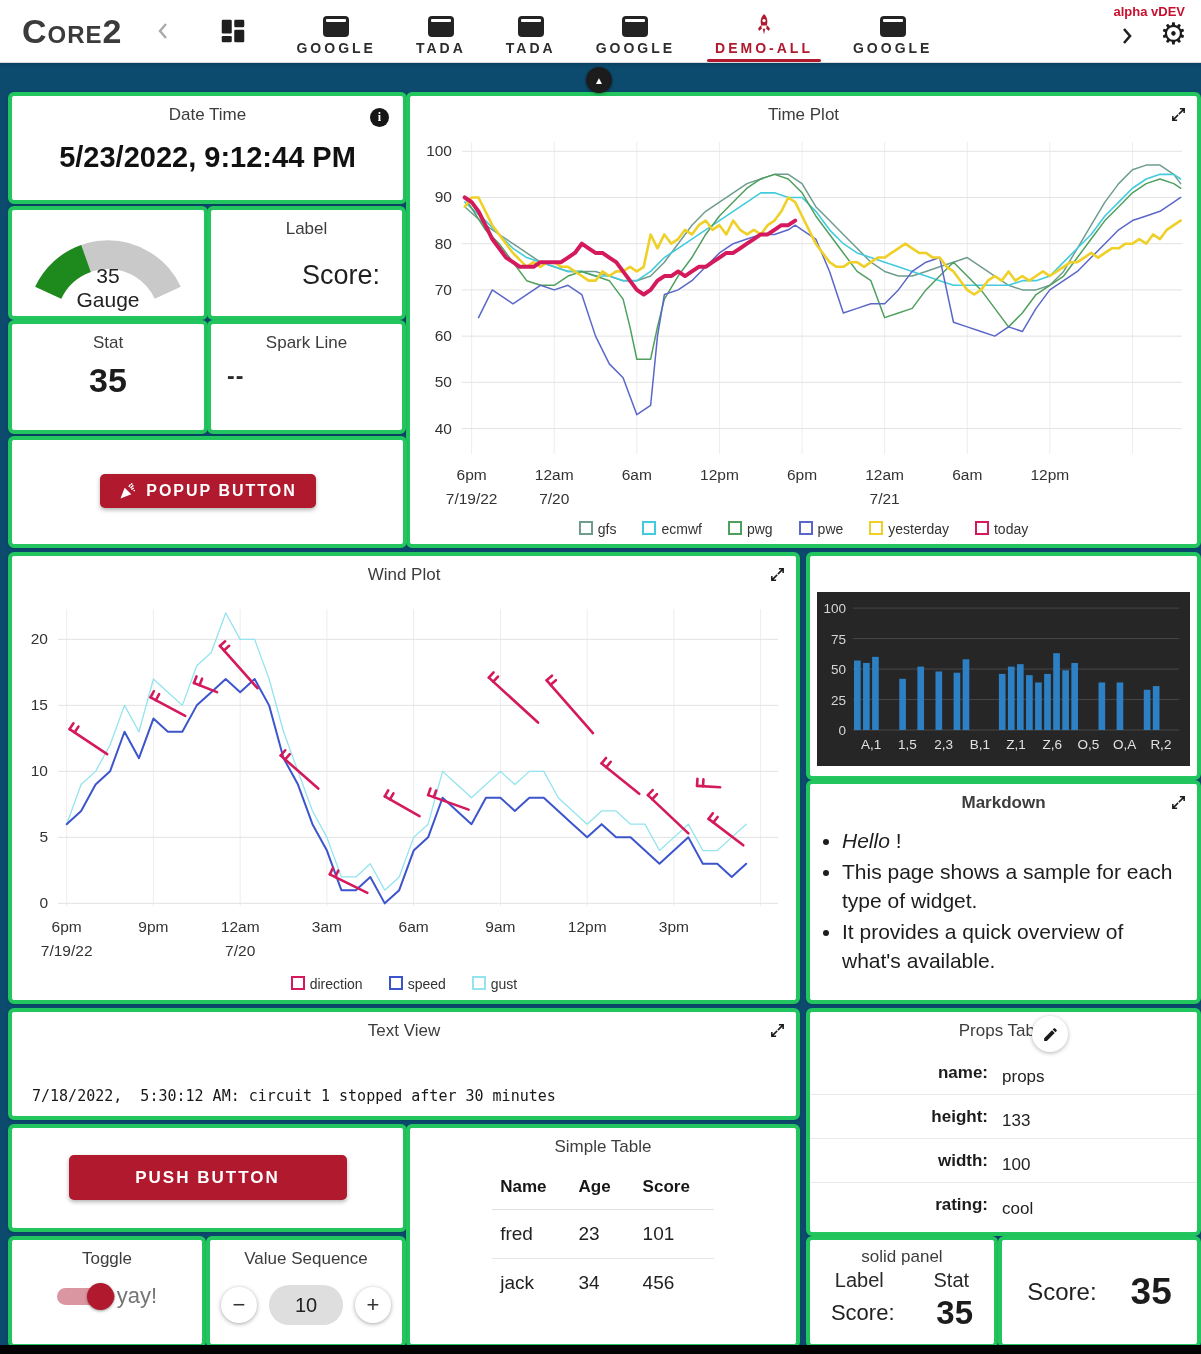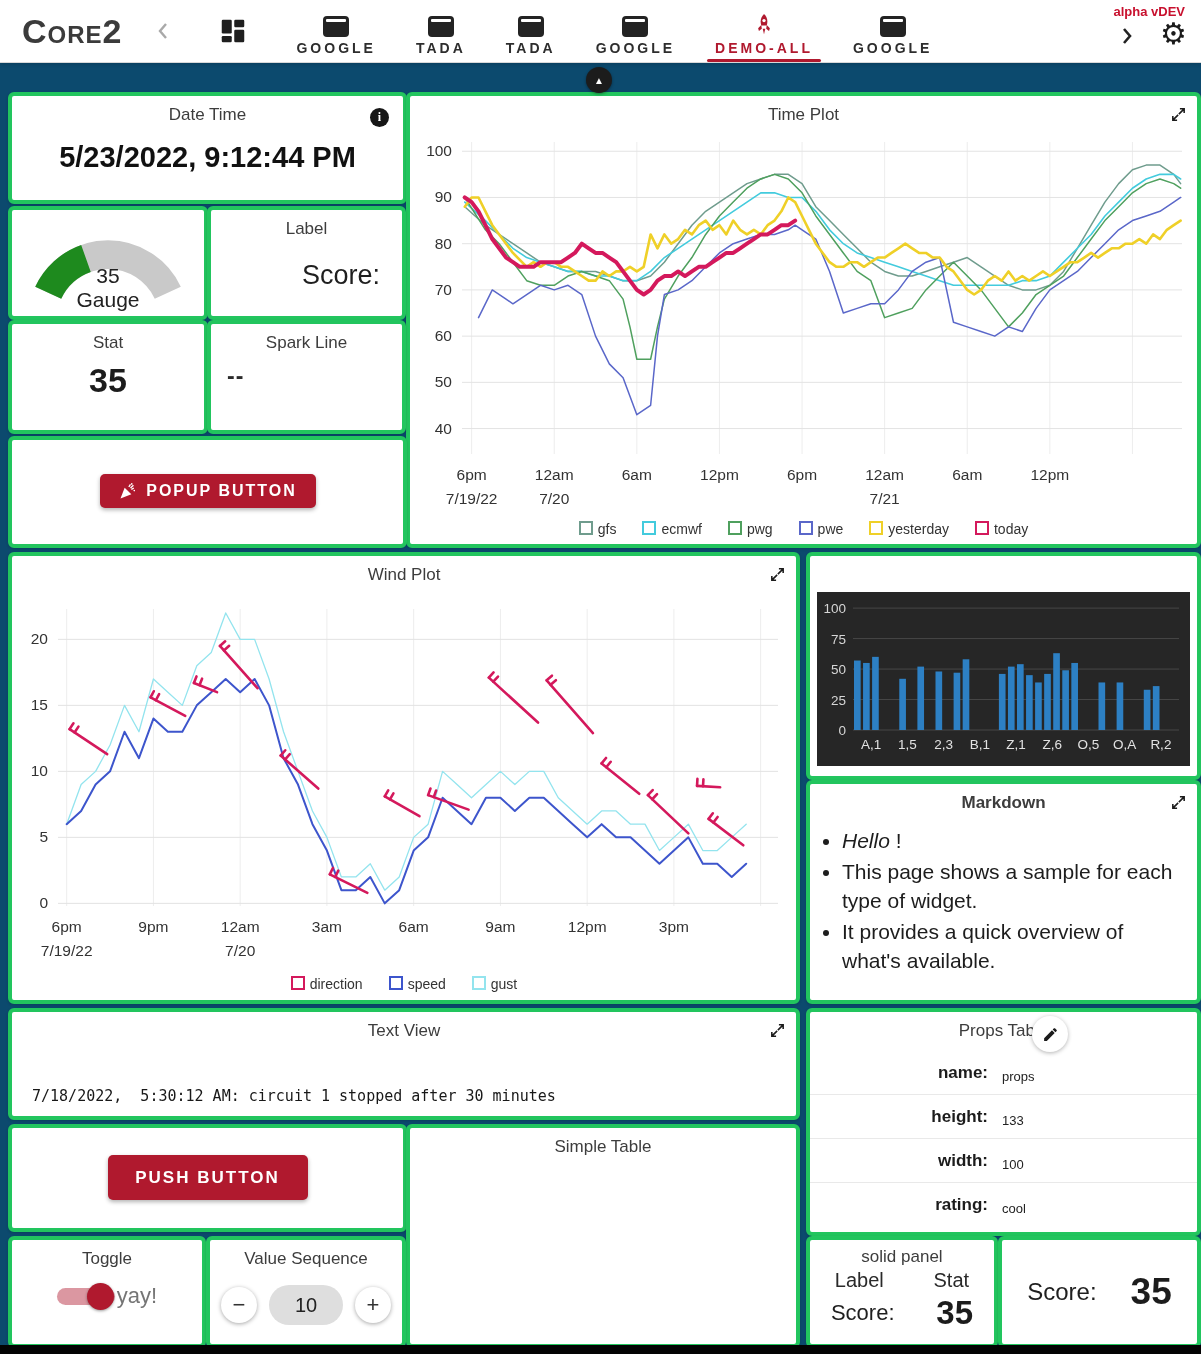--- a/index.html
+++ b/index.html
@@ -42,21 +42,21 @@
   #gauge-text .gl{font-size:21px;color:#222;}
 
   
   #w-label .score-text{position:absolute;right:22px;top:50px;font-size:27px;color:#1f1f1f;}
   #w-stat .bignum{text-align:center;margin-top:8px;}
   #w-spark .spark-val{font-size:23px;font-weight:700;color:#2c2c2c;margin:10px 0 0 16px;letter-spacing:1px;}
 
   
   .red-btn{display:flex;align-items:center;justify-content:center;gap:8px;background:#b0192e;color:#fff;font-weight:700;letter-spacing:2px;border:none;border-radius:5px;cursor:pointer;box-shadow:0 2px 4px rgba(0,0,0,.3);font-family:inherit;}
   #popup-btn{width:216px;height:34px;font-size:16px;margin:34px auto 0;}
-  #push-btn{width:200px;height:45px;font-size:17px;margin:27px auto 0;}
+  #push-btn{width:278px;height:45px;font-size:17px;margin:27px auto 0;}
 
   
   #toggle-row{display:flex;align-items:center;justify-content:center;gap:2px;margin-top:14px;}
   #toggle-track{width:58px;height:17px;border-radius:9px;background:rgba(176,25,46,.45);position:relative;cursor:pointer;}
   #toggle-knob{position:absolute;left:30px;top:-5px;width:27px;height:27px;border-radius:50%;background:#b0192e;box-shadow:0 1px 3px rgba(0,0,0,.4);}
   #toggle-label{font-size:22px;color:#757575;}
 
   
   #vs-row{display:flex;align-items:center;justify-content:center;gap:12px;margin-top:16px;}
   .vs-btn{width:36px;height:36px;border-radius:50%;background:#fff;box-shadow:0 1px 4px rgba(0,0,0,.35);display:flex;align-items:center;justify-content:center;font-size:22px;color:#333;cursor:pointer;}
@@ -67,21 +67,21 @@
   #w-markdown ul{margin:14px 10px 0 6px;padding-left:26px;}
   #w-markdown li{font-size:21px;line-height:1.38;color:#1d1d1d;margin-bottom:2px;}
 
   
   #tv-lines{font-family:"DejaVu Sans Mono","Liberation Mono",monospace;font-size:15px;line-height:19.5px;color:#181818;white-space:pre;margin:7px 0 0 20px;}
 
   
   .prop-row{display:flex;height:43px;align-items:center;border-bottom:1px solid #e9e9e9;}
   .prop-row:last-child{border-bottom:none;}
   .prop-key{width:46%;text-align:right;font-weight:700;font-size:17px;color:#1c1c1c;}
-  .prop-val{margin-left:14px;font-size:13px;color:#222;margin-top:8px;}
+  .prop-val{margin-left:14px;font-size:17px;color:#222;margin-top:8px;}
   #props-rows{margin-top:10px;}
   #pencil-fab{position:absolute;left:222px;top:4px;width:36px;height:36px;border-radius:50%;background:#fff;box-shadow:0 1px 4px rgba(0,0,0,.3);display:flex;align-items:center;justify-content:center;cursor:pointer;}
 
   
   #simple-table{margin:14px auto 0;border-collapse:collapse;}
   #simple-table th{font-size:17px;font-weight:700;color:#161616;padding:6px 24px 12px 8px;text-align:left;border-bottom:1px solid #e0e0e0;}
   #simple-table td{font-size:19px;color:#222;padding:13px 24px 13px 8px;text-align:left;border-bottom:1px solid #e6e6e6;}
   #simple-table tr:last-child td{border-bottom:none;}
 
   
@@ -478,20 +478,41 @@
   </div>
 
   <div class="card" id="w-push" style="left:8px;top:1124px;width:391px;height:100px;">
     <button id="push-btn" class="red-btn">
       <span>PUSH BUTTON</span>
     </button>
   </div>
 
   <div class="card" id="w-simpletable" style="left:406px;top:1124px;width:386px;height:216px;">
     <div class="card-title">Simple Table</div>
+    <table id="simple-table">
+      <thead>
+        <tr>
+          <th>Name</th>
+          <th>Age</th>
+          <th>Score</th>
+        </tr>
+      </thead>
+      <tbody>
+        <tr>
+          <td>fred</td>
+          <td>23</td>
+          <td>101</td>
+        </tr>
+        <tr>
+          <td>jack</td>
+          <td>34</td>
+          <td>456</td>
+        </tr>
+      </tbody>
+    </table>
   </div>
 
   <div class="card" id="w-toggle" style="left:8px;top:1236px;width:190px;height:104px;">
     <div class="card-title">Toggle</div>
     <div id="toggle-row">
       <div id="toggle-track">
           <div id="toggle-knob"></div>
         </div>
       <div id="toggle-label">yay!</div>
     </div>

